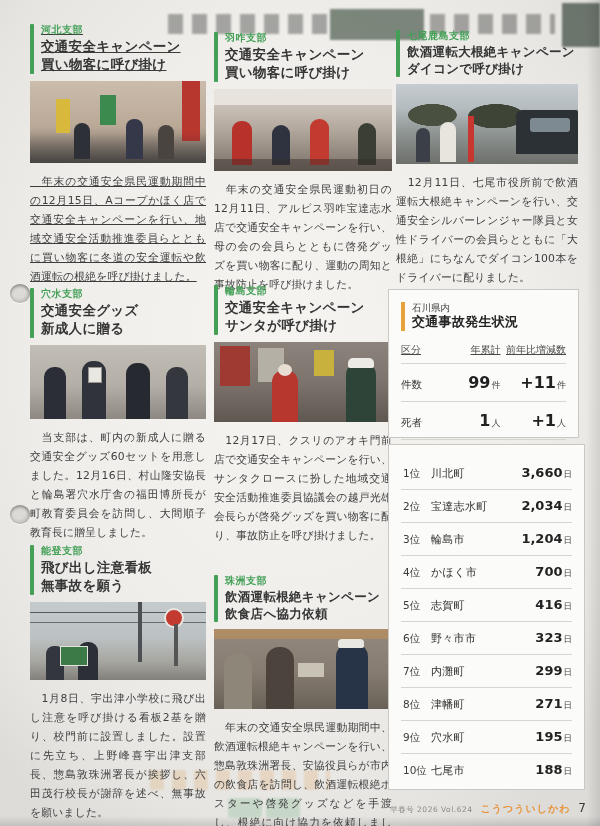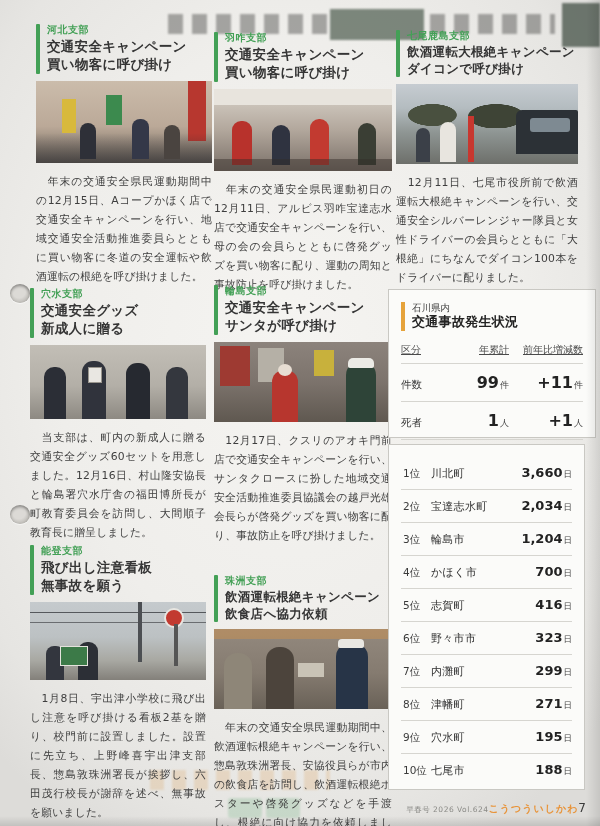--- a/index.html
+++ b/index.html
@@ -46,42 +46,42 @@
   .acc-val{text-align:right;}
   .acc-num{font-size:16px;font-weight:bold;color:#222;}
   .acc-unit{font-size:9px;color:#444;margin-left:1px;}
   .zero-row{display:flex;align-items:baseline;border-bottom:1px solid #d6d5d0;padding:8px 0 8px 2px;}
   .zero-row.last{border-bottom:none;}
   .z-rank{width:28px;font-size:10.5px;color:#3a3a3a;}
   .z-city{flex:1;font-size:11px;font-weight:normal;color:#2e2e2e;letter-spacing:.3px;}
   .z-days{font-size:13px;font-weight:bold;color:#222;text-align:right;}
   .z-unit{font-size:8.5px;color:#444;margin-left:1px;}
   
-  .footer{position:absolute;right:14px;top:801px;display:flex;align-items:baseline;}
+  .footer{position:absolute;right:14px;top:801px;display:flex;align-items:baseline;gap:8px;}
   .f-issue{font-size:7.5px;color:#8a8a86;letter-spacing:.5px;}
   .f-brand{font-size:10px;font-weight:bold;color:#e8943a;letter-spacing:1px;}
   .f-page{font-size:12px;color:#3a3a3a;}
 </style>
 </head>
 <body>
 
 <div class="page">
 
   <div class="ghost ghost-strokes" style="left:168px;top:14px;width:160px;"></div>
   <div class="ghost ghost-box" style="left:330px;top:9px;width:94px;height:31px;background:#566457;opacity:.75;"></div>
   <div class="ghost ghost-strokes" style="left:430px;top:14px;width:125px;"></div>
   <div class="ghost ghost-box" style="left:562px;top:3px;width:38px;height:44px;background:#4e5a50;opacity:.8;"></div>
   <div class="ghost ghost-strokes" style="left:150px;top:770px;width:180px;opacity:.18;background:repeating-linear-gradient(90deg,#d98a2b 0 14px,transparent 14px 22px);"></div>
   <div class="ghost ghost-box" style="left:228px;top:798px;width:34px;height:20px;background:#a8cbb0;opacity:.5;border-radius:3px;"></div>
   <div class="ghost ghost-box" style="left:266px;top:798px;width:34px;height:20px;background:#a8cbb0;opacity:.5;border-radius:3px;"></div>
 
   <div class="hole" style="left:10px;top:284px;"></div>
   <div class="hole" style="left:10px;top:505px;"></div>
 
-  <article class="art" style="left:36px;top:24px;width:176px;">
+  <article class="art" style="left:30px;top:24px;width:176px;text-decoration:underline;">
     <div class="art-head">
       <div class="bar"></div>
       <div>
         <div class="branch">河北支部</div>
         <h2 class="headline">
           <span>交通安全キャンペーン</span><br>
           <span>買い物客に呼び掛け</span>
         </h2>
       </div>
     </div>
@@ -224,21 +224,21 @@
       <div class="b" style="left:10px;bottom:0;width:28px;height:56px;border-radius:13px 13px 0 0;background:#8e8678;"></div>
       <div class="b" style="left:52px;bottom:0;width:28px;height:62px;border-radius:13px 13px 0 0;background:#4c443c;"></div>
       <div class="b" style="right:24px;bottom:0;width:32px;height:66px;border-radius:14px 14px 0 0;background:#273447;"></div>
       <div class="b" style="right:28px;top:10px;width:26px;height:9px;border-radius:4px 4px 2px 2px;background:#e9e7e2;"></div>
       <div class="b" style="left:84px;top:34px;width:26px;height:14px;background:#c9c3b6;"></div>
       <div class="b" style="left:0;top:0;width:100%;height:10px;background:rgba(230,150,60,.35);"></div>
     </div>
     <p class="body">　年末の交通安全県民運動期間中、飲酒運転根絶キャンペーンを行い、惣島敦珠洲署長、安協役員らが市内の飲食店を訪問し、飲酒運転根絶ポスターや啓発グッズなどを手渡し、根絶に向け協力を依頼しました。</p>
   </article>
 
-  <section class="panel" style="left:388px;top:289px;width:208px;height:149px;">
+  <section class="panel" style="left:388px;top:289px;width:191px;height:149px;">
     <div class="panel-head">
       <div class="ybar"></div>
       <div>
         <div class="p-label">石川県内</div>
         <div class="p-title">交通事故発生状況</div>
       </div>
     </div>
     <div class="acc-grid">
       <div class="acc-h">区分</div>
       <div class="acc-h r">年累計</div>

